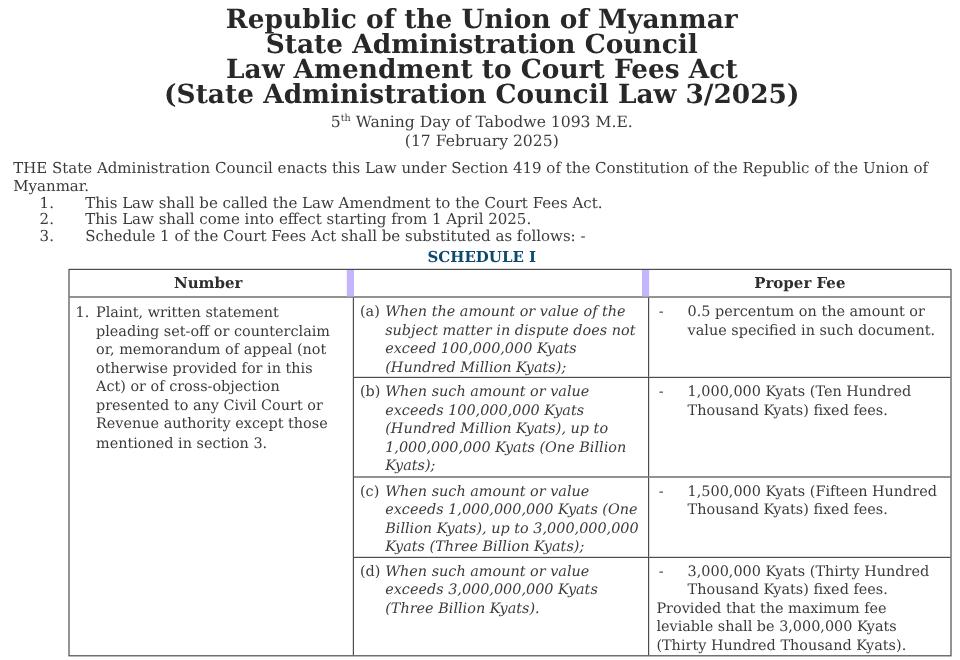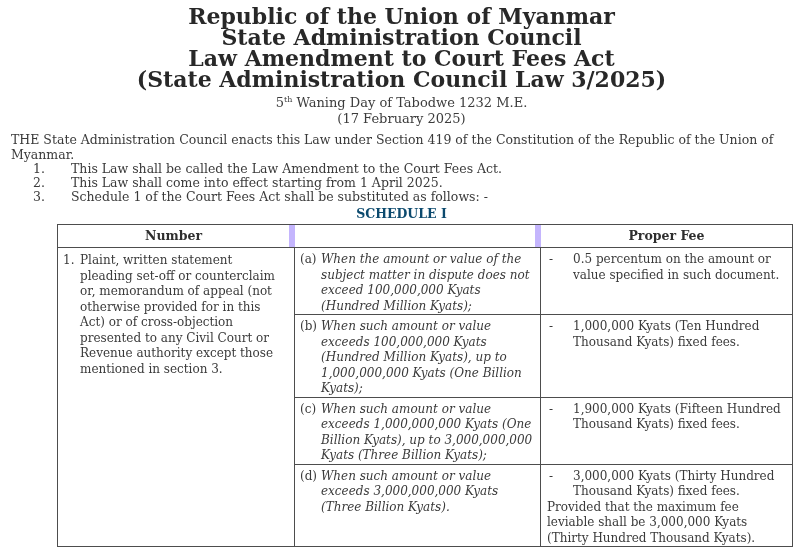--- a/index.html
+++ b/index.html
@@ -68,21 +68,21 @@
 
 <div class="doc">
 
   <div class="title-block">
     <div class="t-line">Republic of the Union of Myanmar</div>
     <div class="t-line">State Administration Council</div>
     <div class="t-line">Law Amendment to Court Fees Act</div>
     <div class="t-line">(State Administration Council Law 3/2025)</div>
   </div>
 
-  <div class="date-line"><span>5</span><sup>th</sup><span> Waning Day of Tabodwe 1232 M.E.</span></div>
+  <div class="date-line"><span>5</span><sup>th</sup><span> Waning Day of Tabodwe 1093 M.E.</span></div>
   <div class="date-line2">(17 February 2025)</div>
 
   <p class="preamble">THE State Administration Council enacts this Law under Section 419 of the Constitution of the Republic of the Union of Myanmar.</p>
 
   <div class="item">
     <span class="num">1.</span>
     <span class="itext">This Law shall be called the Law Amendment to the Court Fees Act.</span>
   </div>
   <div class="item">
     <span class="num">2.</span>
@@ -137,21 +137,21 @@
         </div>
 
         <div class="subrow r-c">
           <div class="cell cond-cell">
             <span class="lbl">(c)</span>
             <span class="ctext">When such amount or value exceeds 1,000,000,000 Kyats (One Billion Kyats), up to 3,000,000,000 Kyats (Three Billion Kyats);</span>
           </div>
           <div class="cell fee-cell">
             <div class="feeline">
               <span class="dash">-</span>
-              <span class="ftext">1,900,000 Kyats (Fifteen Hundred Thousand Kyats) fixed fees.</span>
+              <span class="ftext">1,500,000 Kyats (Fifteen Hundred Thousand Kyats) fixed fees.</span>
             </div>
             <div class="fnote"></div>
           </div>
         </div>
 
         <div class="subrow r-d">
           <div class="cell cond-cell">
             <span class="lbl">(d)</span>
             <span class="ctext">When such amount or value exceeds 3,000,000,000 Kyats (Three Billion Kyats).</span>
           </div>

